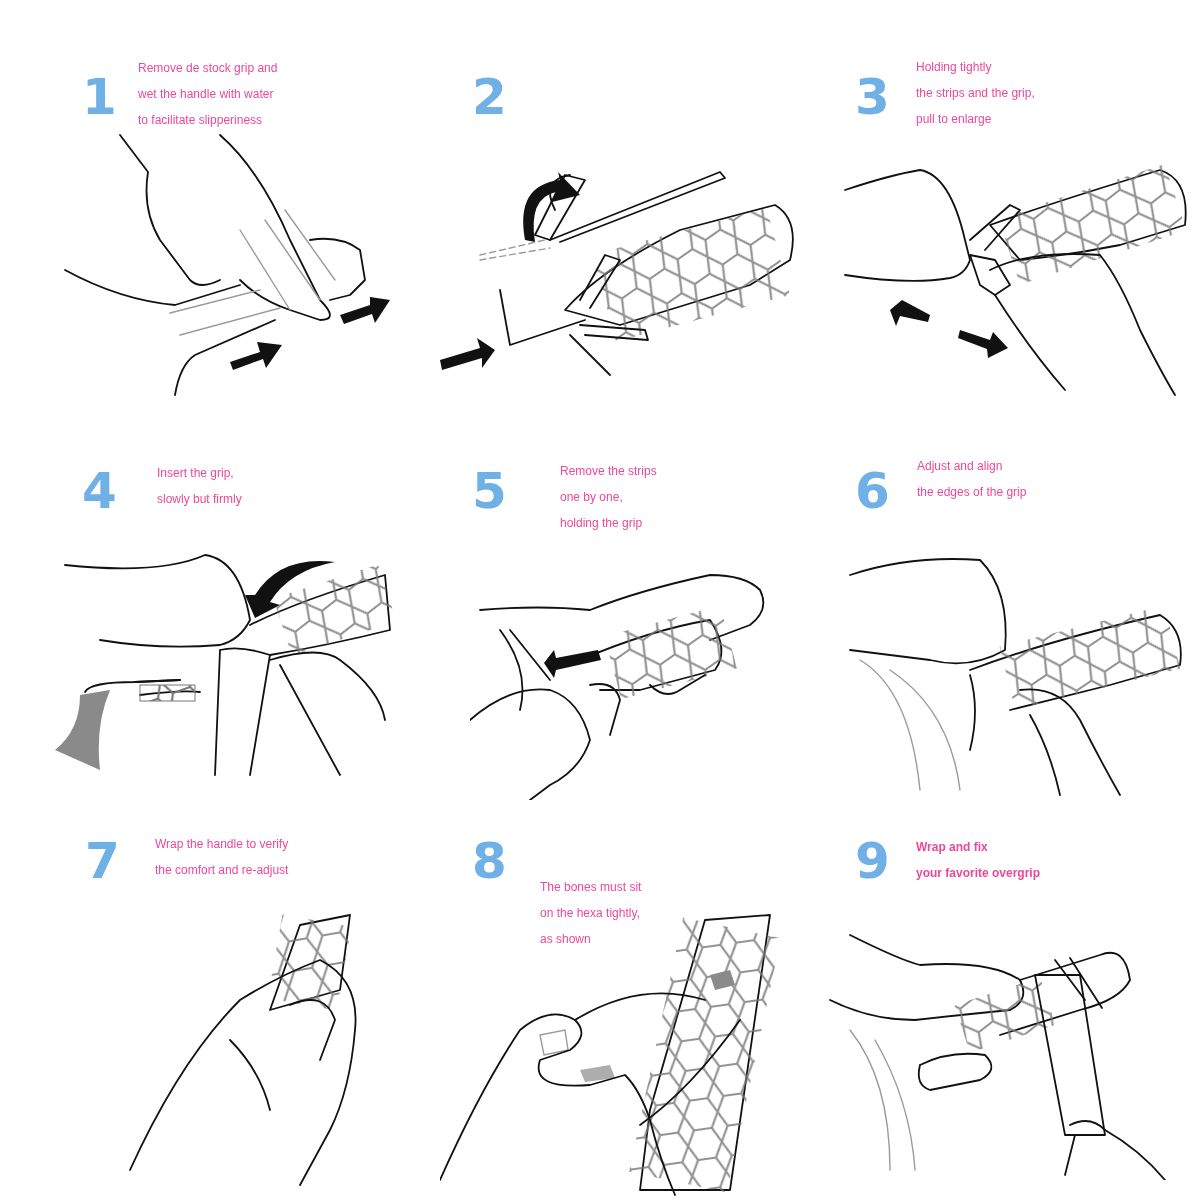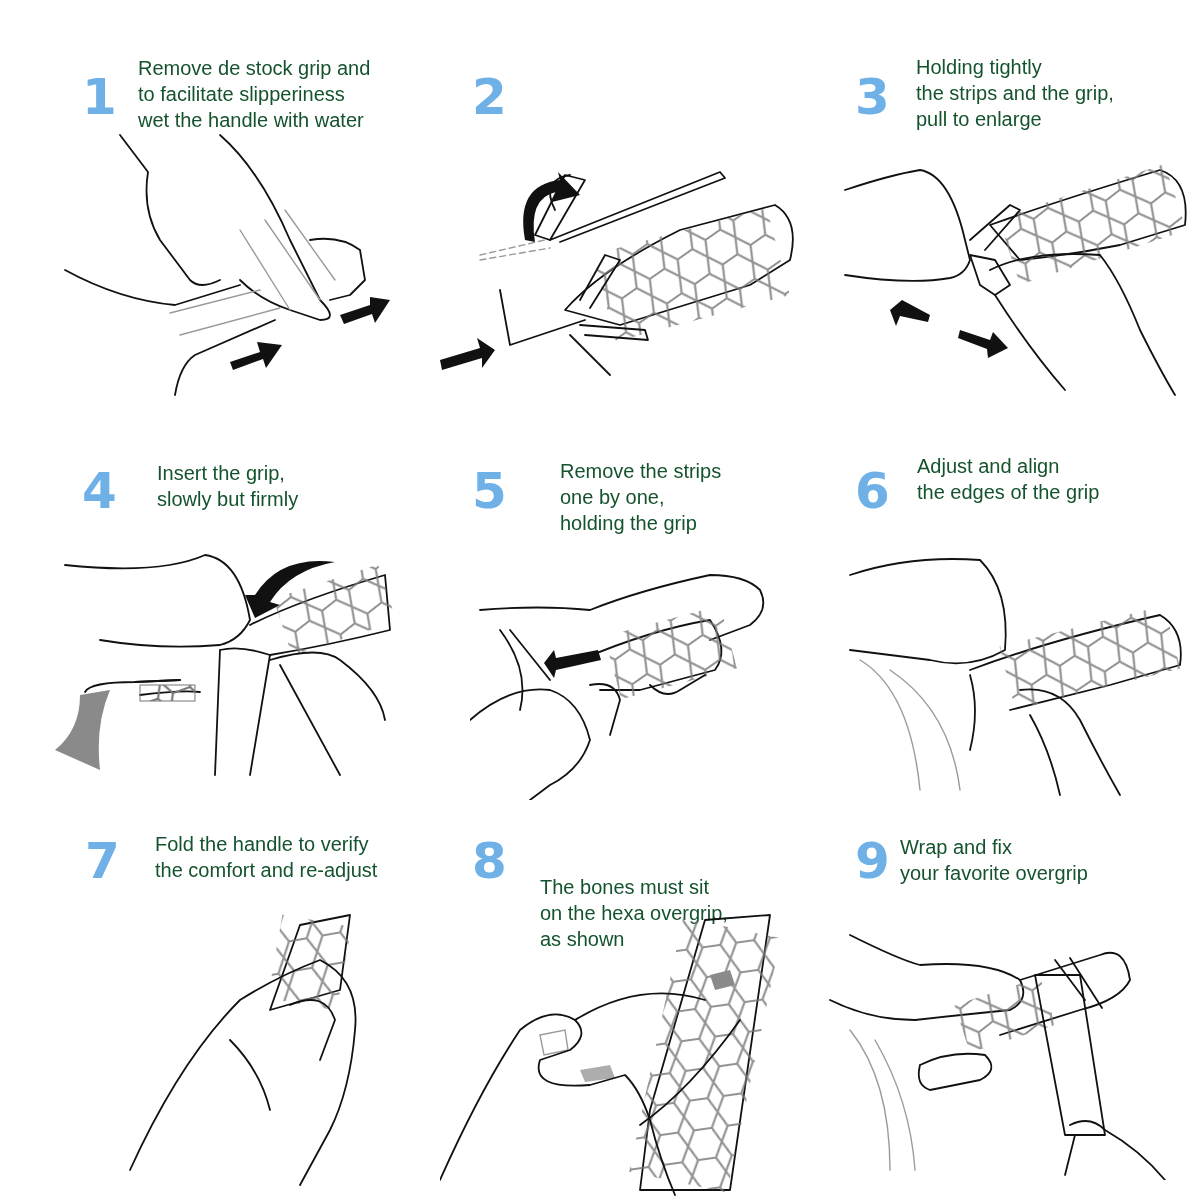--- a/index.html
+++ b/index.html
@@ -1,21 +1,21 @@
 <!DOCTYPE html>
 <html><head>
 <meta charset="utf-8">
 <style>
   html, body { margin:0; padding:0; background:#ffffff; }
   body { width:1200px; height:1200px; position:relative; overflow:hidden;
          font-family: "Liberation Sans", "DejaVu Sans", sans-serif; color:#111; }
   .step { position:absolute; width:380px; height:390px; }
   .num { position:absolute; font-weight:bold; font-size:50px; line-height:50px;
          color:#6fb1e6; font-family:"DejaVu Sans", "Liberation Sans", sans-serif; }
-  .caption { position:absolute; font-size:20px; line-height:26px; color:#14532d; white-space:nowrap; }
+  .caption { position:absolute; font-size:12px; line-height:26px; color:#ec4899; white-space:nowrap; }
   .caption span { display:block; }
   .illus { position:absolute; }
   svg .ln { fill:none; stroke:#111; stroke-width:1.8; stroke-linecap:round; stroke-linejoin:round; }
   svg .lg { fill:none; stroke:#9a9a9a; stroke-width:1.4; stroke-linecap:round; }
   svg .arr { fill:#111; stroke:none; }
   svg .grey { fill:#8a8a8a; stroke:none; }
 </style>
 </head>
 <body>
 
@@ -24,22 +24,22 @@
     <pattern id="hexpat" width="34" height="30" patternUnits="userSpaceOnUse" patternTransform="rotate(-20)">
       <path d="M8 0 L26 0 L34 15 L26 30 L8 30 L0 15 Z" fill="none" stroke="#777" stroke-width="2.2"></path>
     </pattern>
   </defs>
 </svg>
 
 <div class="step" style="left:0;top:0;">
   <div class="num" style="left:82px;top:72px;">1</div>
   <div class="caption" style="left:138px;top:55px;">
     <span>Remove de stock grip and</span>
+    <span>wet the handle with water</span>
     <span>to facilitate slipperiness</span>
-    <span>wet the handle with water</span>
   </div>
   <svg class="illus" style="left:60px;top:130px;" width="340" height="280">
     <path class="ln" d="M60 5 L88 42 Q82 80 100 110 L130 150 Q140 160 160 150"></path>
     <path class="ln" d="M160 5 Q200 40 230 110 L260 170 Q280 190 260 190 L230 180 Q200 170 180 150"></path>
     <path class="ln" d="M250 110 Q280 105 300 120 L305 150 L290 165 L270 170"></path>
     <path class="ln" d="M5 140 Q60 170 115 175 L180 155"></path>
     <path class="lg" d="M110 183 L200 160 M120 205 L220 178"></path>
     <path class="lg" d="M180 100 L230 180 M205 90 L260 170 M225 80 L275 150"></path>
     <path class="ln" d="M215 190 L135 225 Q120 235 115 265"></path>
     <path class="arr" d="M280 185 L310 175 L310 167 L330 170 L315 193 L312 184 L284 194 Z"></path>
@@ -137,54 +137,54 @@
     <rect x="175" y="75" width="170" height="65" fill="url(#hexpat)" transform="rotate(-14 260 108)" opacity="0.8"></rect>
     <path class="lg" d="M30 110 Q80 140 90 240 M60 120 Q120 160 130 240"></path>
     <path class="ln" d="M140 125 Q150 160 140 200"></path>
     <path class="ln" d="M190 140 Q230 135 250 170 Q270 210 290 245 M200 165 Q220 200 230 245"></path>
   </svg>
 </div>
 
 <div class="step" style="left:0;top:800px;">
   <div class="num" style="left:85px;top:36px;">7</div>
   <div class="caption" style="left:155px;top:31px;">
-    <span>Fold the handle to verify</span>
+    <span>Wrap the handle to verify</span>
     <span>the comfort and re-adjust</span>
   </div>
   <svg class="illus" style="left:120px;top:110px;" width="260" height="280">
     <path class="ln" d="M180 15 L230 5 L220 80 L150 100 Z"></path>
     <rect x="155" y="10" width="70" height="85" fill="url(#hexpat)" transform="rotate(10 190 50)" opacity="0.8"></rect>
     <path class="ln" d="M10 260 Q60 150 120 90 Q160 65 200 50 Q240 70 235 120 Q230 180 210 220 L180 275"></path>
     <path class="ln" d="M170 95 Q205 80 215 110 L200 150"></path>
     <path class="ln" d="M110 130 Q140 160 150 200"></path>
   </svg>
 </div>
 
 <div class="step" style="left:400px;top:800px;">
   <div class="num" style="left:72px;top:36px;">8</div>
   <div class="caption" style="left:140px;top:34px;margin-top:40px;">
     <span>The bones must sit</span>
-    <span>on the hexa overgrip,</span>
+    <span>on the hexa tightly,</span>
     <span>as shown</span>
   </div>
   <svg class="illus" style="left:40px;top:110px;" width="340" height="290">
     <path class="ln" d="M265 10 L330 5 L290 280 L200 280 L210 200 Z"></path>
     <rect x="215" y="15" width="100" height="260" fill="url(#hexpat)" transform="rotate(12 265 145)" opacity="0.8"></rect>
     <path class="grey" d="M270 65 L290 60 L295 75 L275 80 Z"></path>
     <path class="grey" d="M140 160 L170 155 L175 168 L145 172 Z" opacity="0.7"></path>
     <path class="lg" d="M100 125 L125 120 L128 140 L104 145 Z"></path>
     <path class="ln" d="M135 110 Q200 70 265 90" stroke-width="4"></path>
     <path class="ln" d="M200 215 Q250 180 300 110" stroke-width="4"></path>
     <path class="ln" d="M0 270 Q40 180 80 120 Q110 95 135 110 Q150 125 130 140 L100 150 Q90 180 150 175 L185 165 Q200 180 210 210 Q220 250 235 285"></path>
   </svg>
 </div>
 
 <div class="step" style="left:800px;top:800px;">
   <div class="num" style="left:55px;top:36px;">9</div>
-  <div class="caption" style="left:100px;top:34px;">
+  <div class="caption" style="left:116px;top:34px;font-weight:bold;">
     <span>Wrap and fix</span>
     <span>your favorite overgrip</span>
   </div>
   <svg class="illus" style="left:20px;top:120px;" width="370" height="260">
     <path class="ln" d="M30 15 Q80 40 100 45 Q170 40 200 60 Q210 80 190 90 Q140 95 95 100 Q50 100 10 80"></path>
     <path class="ln" d="M200 60 L280 35 Q305 25 310 60 Q300 80 260 90 L180 115"></path>
     <path class="ln" d="M235 40 L265 80 M250 38 L282 88" stroke="#333"></path>
     <rect x="140" y="70" width="90" height="50" fill="url(#hexpat)" transform="rotate(-18 185 95)" opacity="0.8"></rect>
     <path class="ln" d="M215 55 L245 215 L285 215 L260 55 Z"></path>
     <path class="ln" d="M100 145 Q130 130 165 135 Q180 150 160 160 L110 170 Q95 165 100 145"></path>

